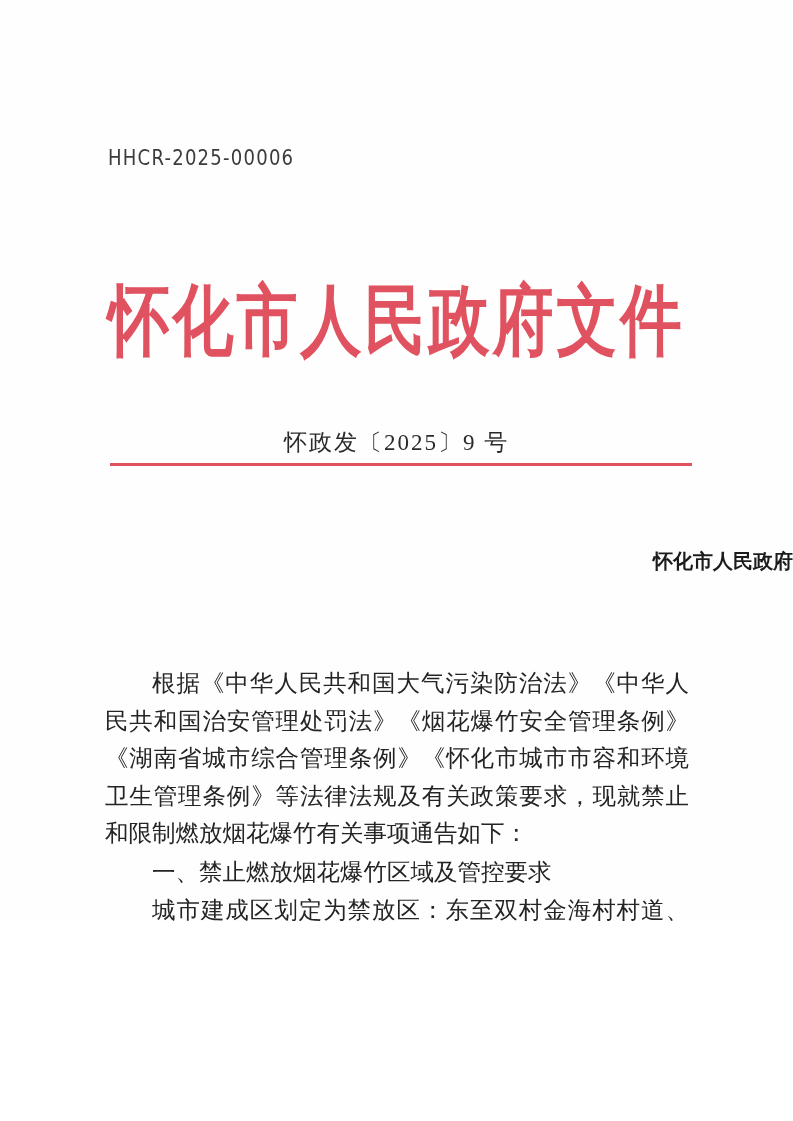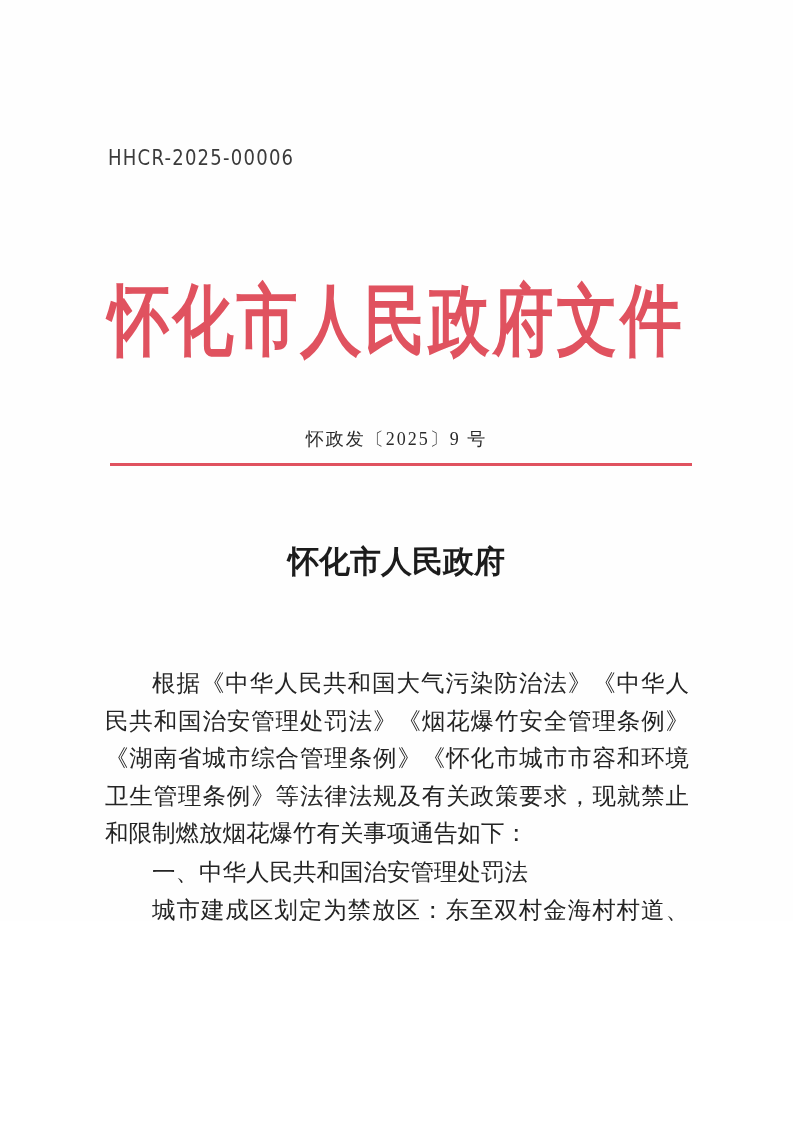--- a/index.html
+++ b/index.html
@@ -42,21 +42,21 @@
     transform: scaleY(1.27);
     transform-origin: top center;
     white-space: nowrap;
   }
   .doc-number {
     position: absolute;
     top: 427px;
     left: 0;
     width: 100%;
     text-align: center;
-    font-size: 18px;
+    font-size: 23px;
     letter-spacing: 2px;
     color: #2a2a2a;
   }
   .red-divider {
     position: absolute;
     top: 463px;
     left: 110px;
     width: 582px;
     height: 3px;
     background: var(--accent, #e0525f);
@@ -64,22 +64,23 @@
   .doc-title {
     position: absolute;
     top: 541px;
     left: 0;
     width: 100%;
     text-align: center;
     font-weight: bold;
     color: #1c1c1c;
   }
   .doc-title .line1 {
-    font-size: 31px;
+    font-size: 20px;
     line-height: 41px;
+    text-align: right;
   }
   .doc-title .line2 {
     font-size: 31px;
     line-height: 41px;
     letter-spacing: 0.5px;
   }
   .body-text {
     position: absolute;
     left: 104px;
     top: 664px;
@@ -116,19 +117,19 @@
   <div class="doc-number">怀政发〔2025〕9 号</div>
 
   <div class="red-divider"></div>
 
   <div class="doc-title">
     <div class="line1">怀化市人民政府</div>
   </div>
 
   <div class="body-text">
     <p>根据《中华人民共和国大气污染防治法》《中华人民共和国治安管理处罚法》《烟花爆竹安全管理条例》《湖南省城市综合管理条例》《怀化市城市市容和环境卫生管理条例》等法律法规及有关政策要求，现就禁止和限制燃放烟花爆竹有关事项通告如下：</p>
-    <p>一、中华人民共和国治安管理处罚法</p>
+    <p>一、禁止燃放烟花爆竹区域及管控要求</p>
     <p>城市建成区划定为禁放区：东至双村金海村村道、怀化学院东校区东边界、市委党校东边界、湘黔铁路、环城东路东侧以乡</p>
   </div>
 
   <div class="page-number">- 1 -</div>
 
 </div>
 
 </body></html>

